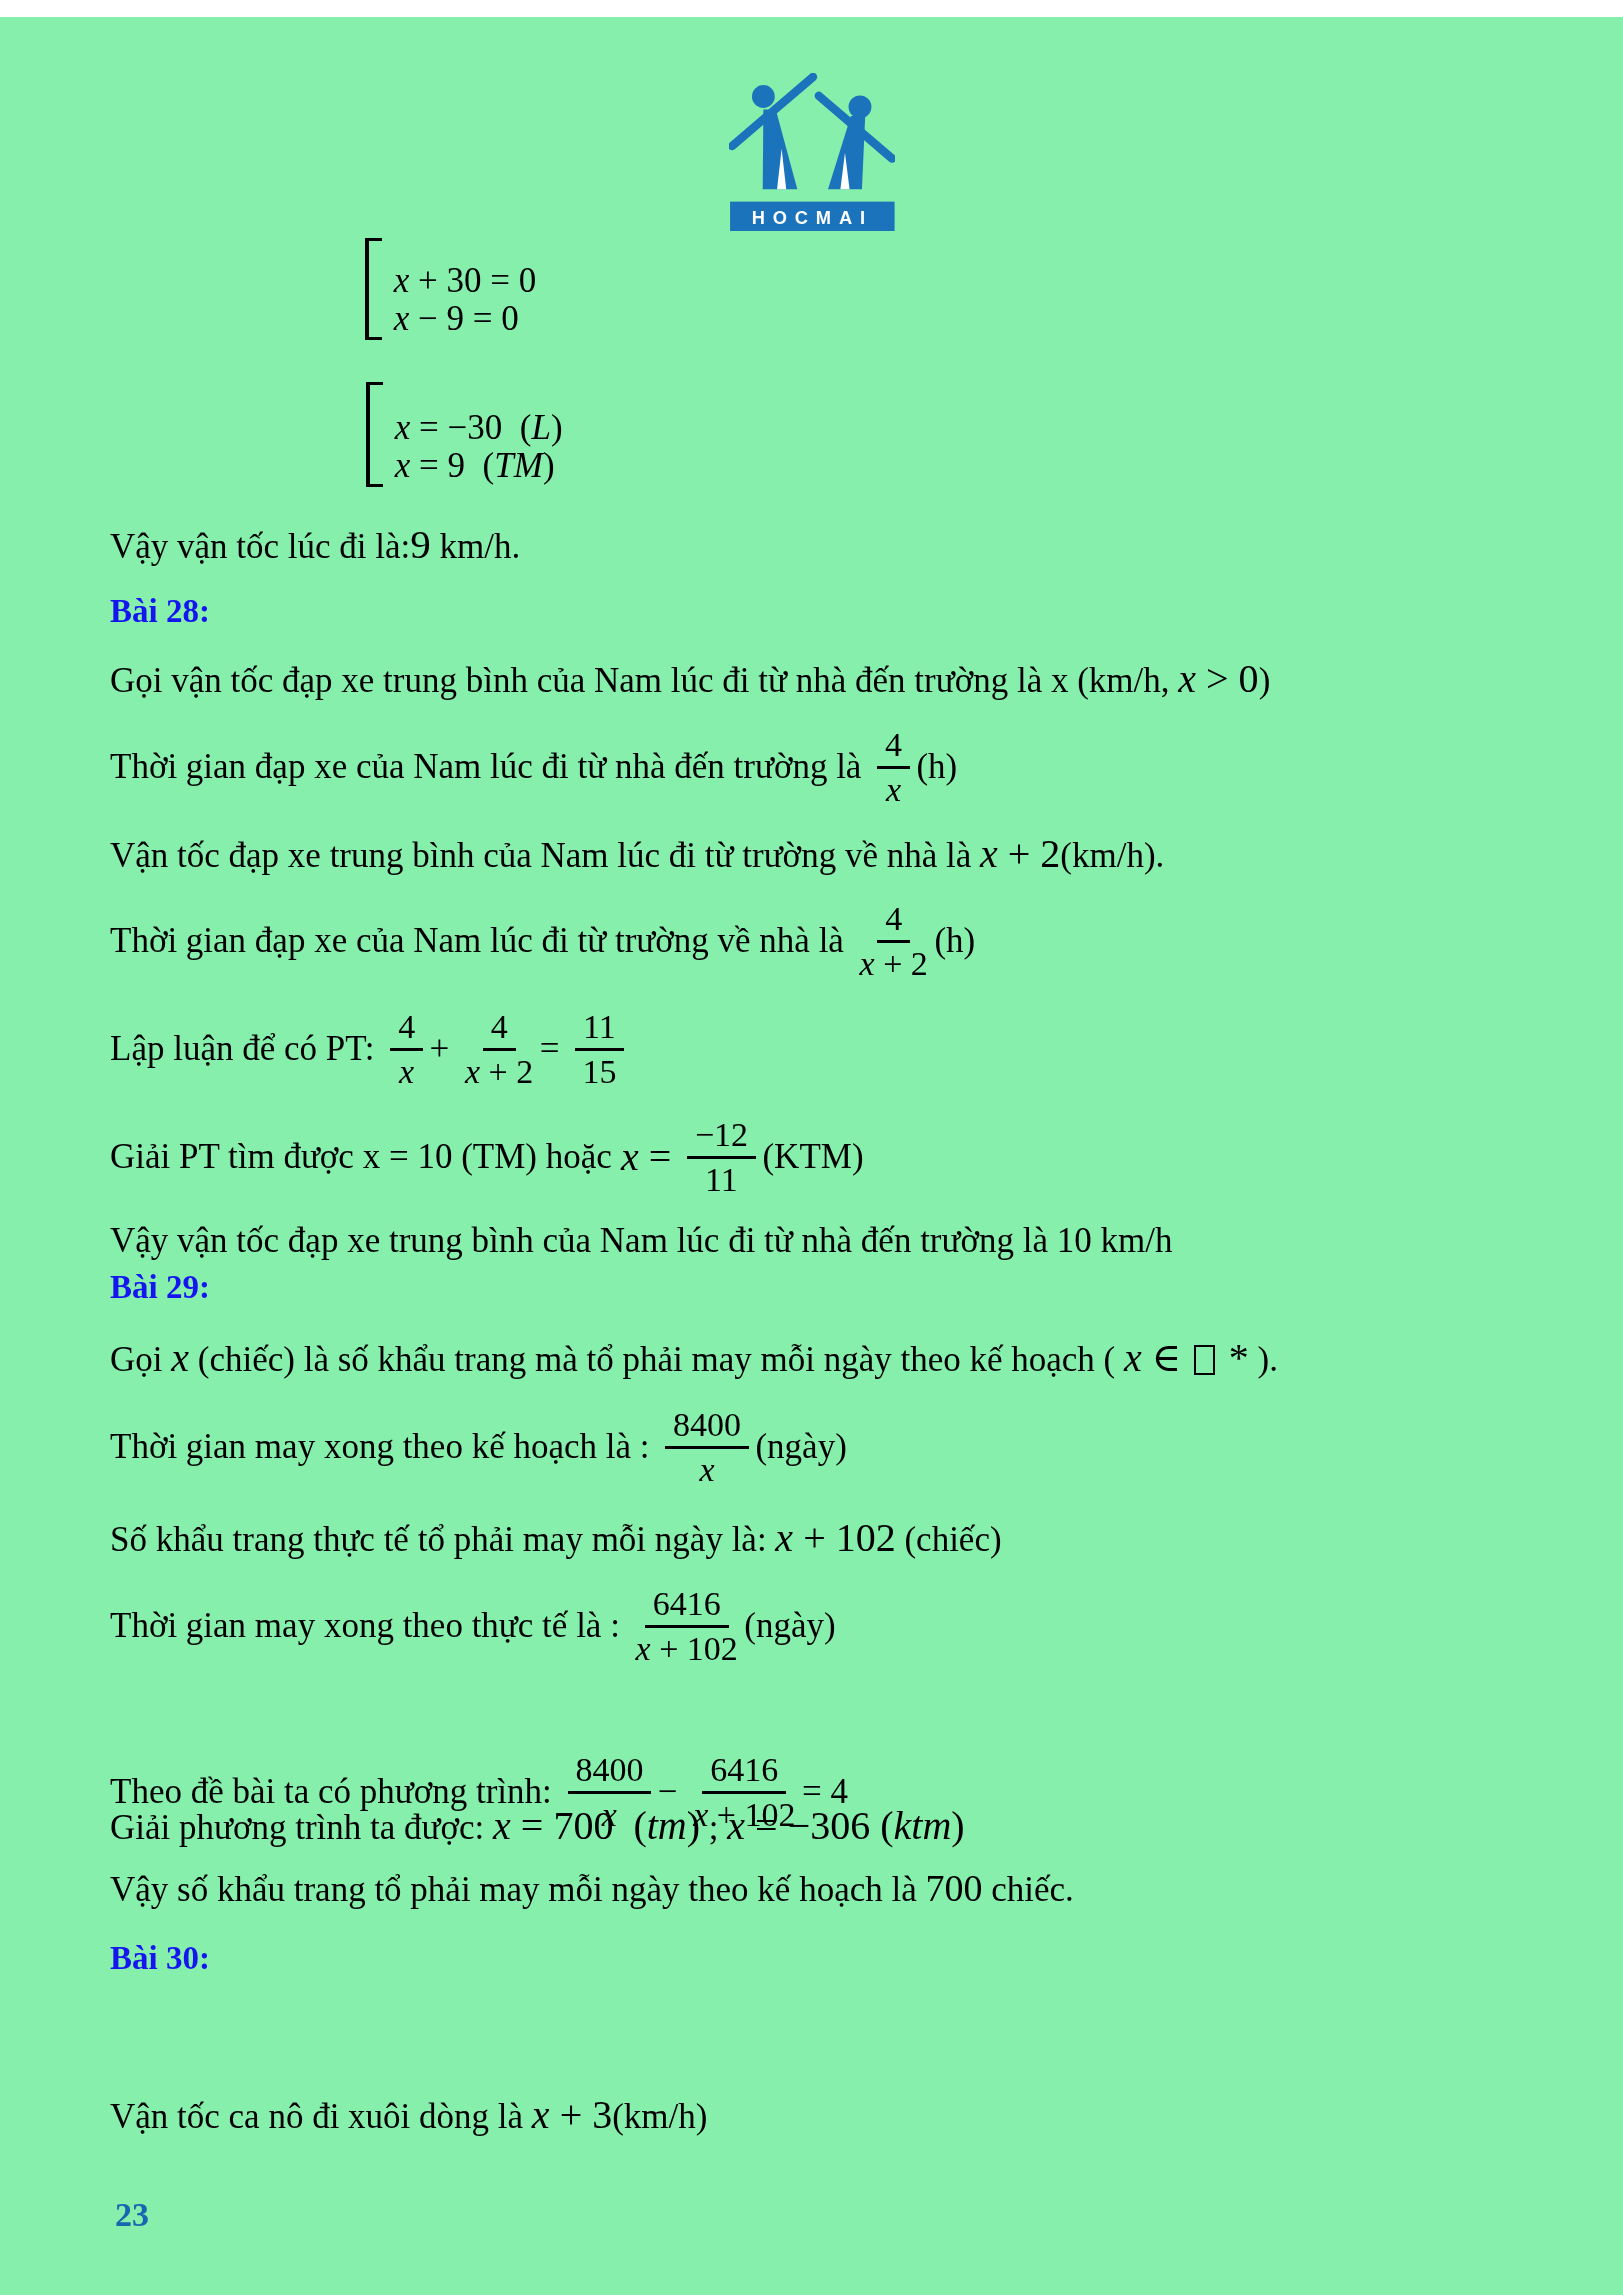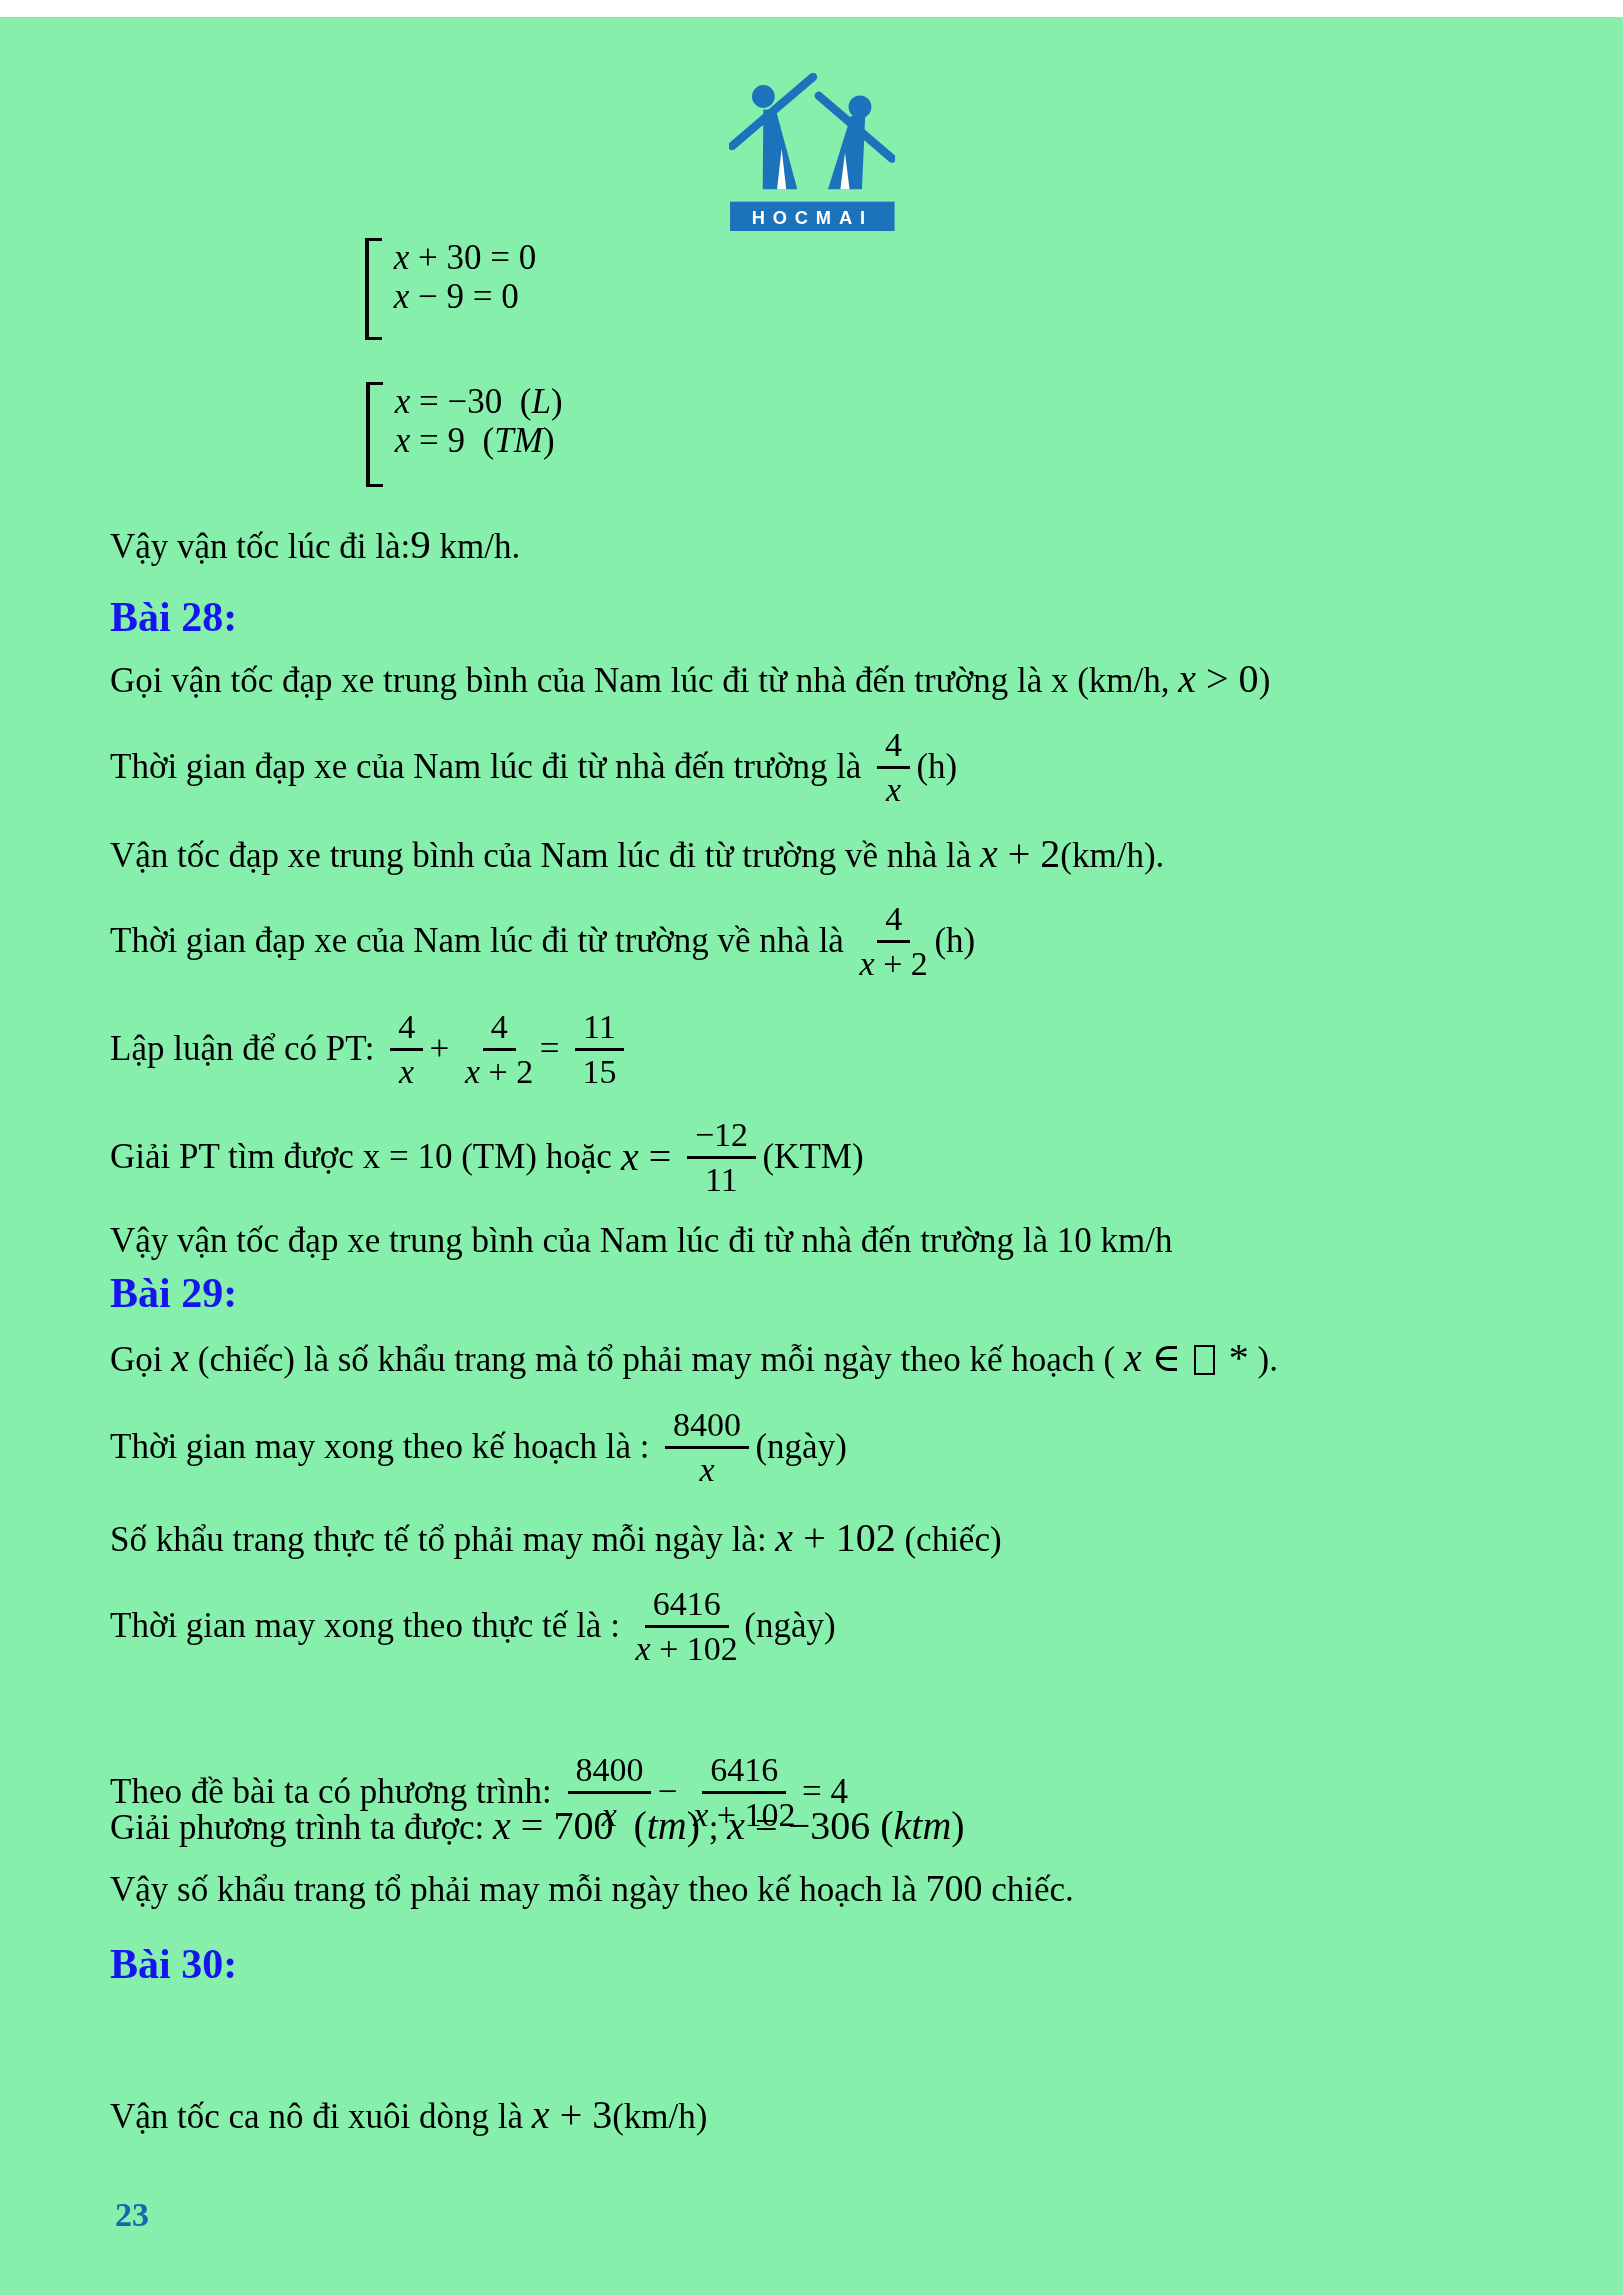--- a/index.html
+++ b/index.html
@@ -12,21 +12,21 @@
   
   .logo { position:absolute; left:729px; top:56px; width:166px; height:158px; }
 
   
   .system { position:absolute; display:flex; font-size:35px; }
   .bracket {
     width:13px; flex:0 0 13px;
     border-left:4.6px solid #000; border-top:3.9px solid #000; border-bottom:3.9px solid #000;
     margin-right:11.8px;
   }
-  .sys-lines { display:flex; flex-direction:column; justify-content:flex-start; padding:1.3px 0; }
+  .sys-lines { display:flex; flex-direction:column; justify-content:flex-end; padding:1.3px 0; }
   .sline { line-height:1.1; white-space:pre; }
 
   
   .para { position:absolute; left:110px; white-space:nowrap; line-height:1.2; }
   .para.fr { display:flex; align-items:center; }
   .fr > * { margin-right:9.2px; }
   .fr > *:last-child { margin-right:0; }
   .t { font-style:normal; }
   .m { font-style:normal; white-space:pre; }
   .m i { font-style:italic; }
@@ -36,21 +36,21 @@
 
   
   .frac { display:inline-flex; flex-direction:column; align-items:center; margin:0 6.5px; font-size:34px; }
   .frac .num { display:block; line-height:0.95; padding:1.3px 7.9px 4.6px; border-bottom:3.3px solid #000; white-space:pre; }
   .frac .den { display:block; line-height:0.95; padding-top:4.6px; white-space:pre; }
 
   
   .ndbox { display:inline-block; width:17px; height:26px; border:2px solid #000; vertical-align:-3.9px; margin:0 3.9px 0 2.6px; }
 
   
-  .heading { position:absolute; left:110px; font-weight:bold; color:#1515F0; font-size:42px; white-space:nowrap; }
+  .heading { position:absolute; left:110px; font-weight:bold; color:#1515F0; font-size:33px; white-space:nowrap; }
 
   
   .page-number { position:absolute; left:115px; top:2179px; color:#1766B0; font-weight:bold; font-size:34px; }
 </style>
 </head>
 <body>
 
 <div class="page">
 
   <div class="logo">

